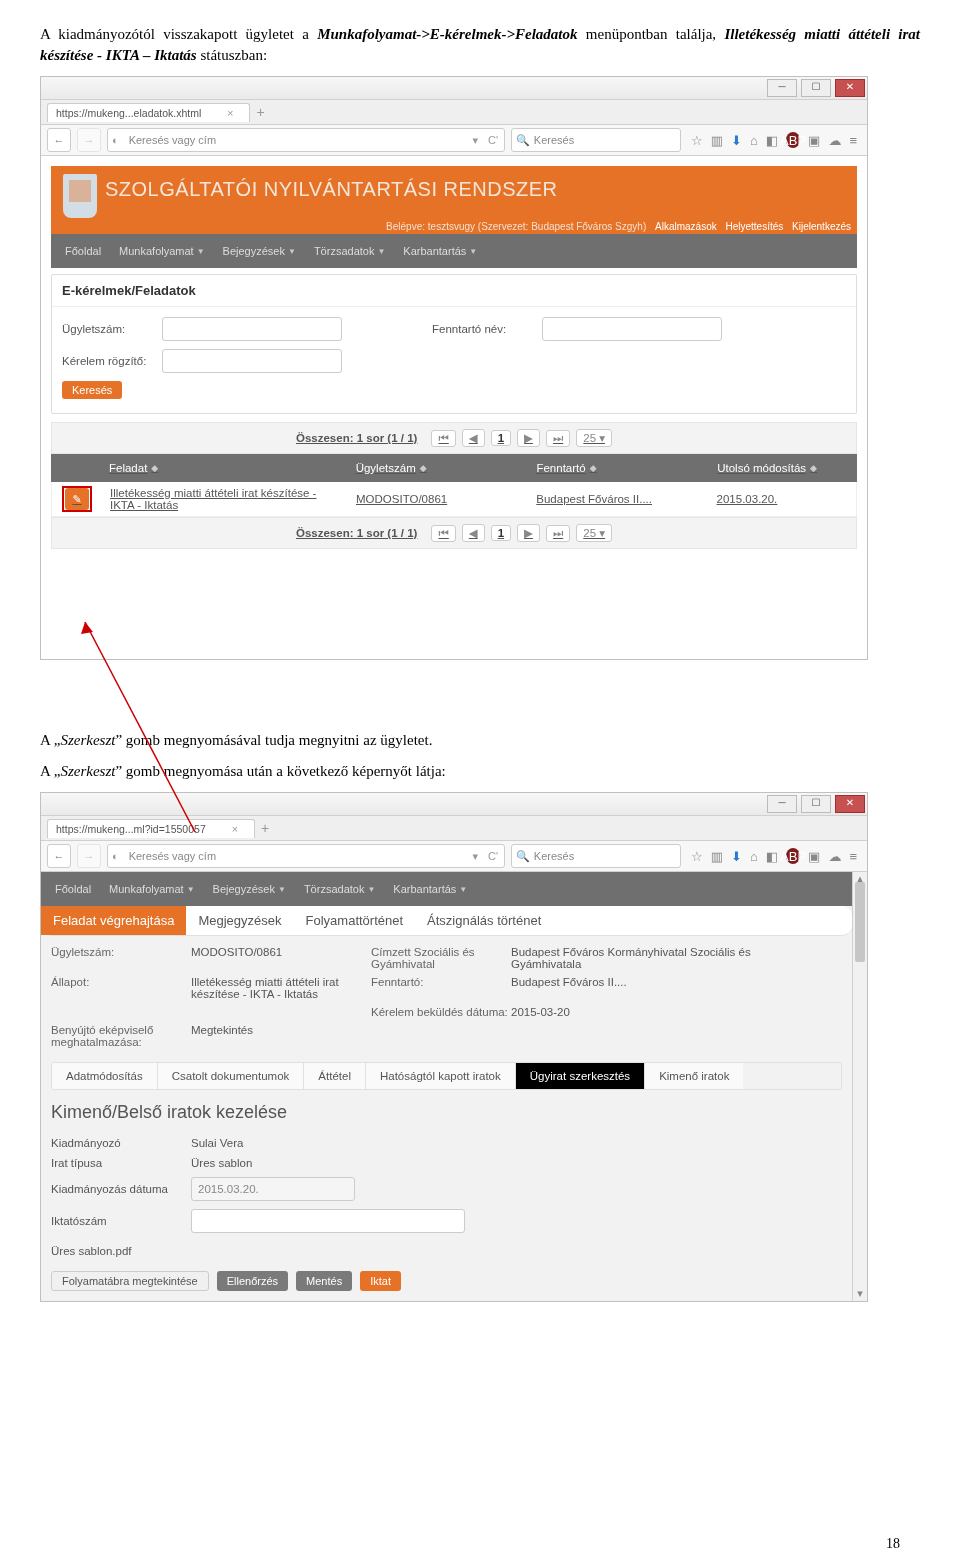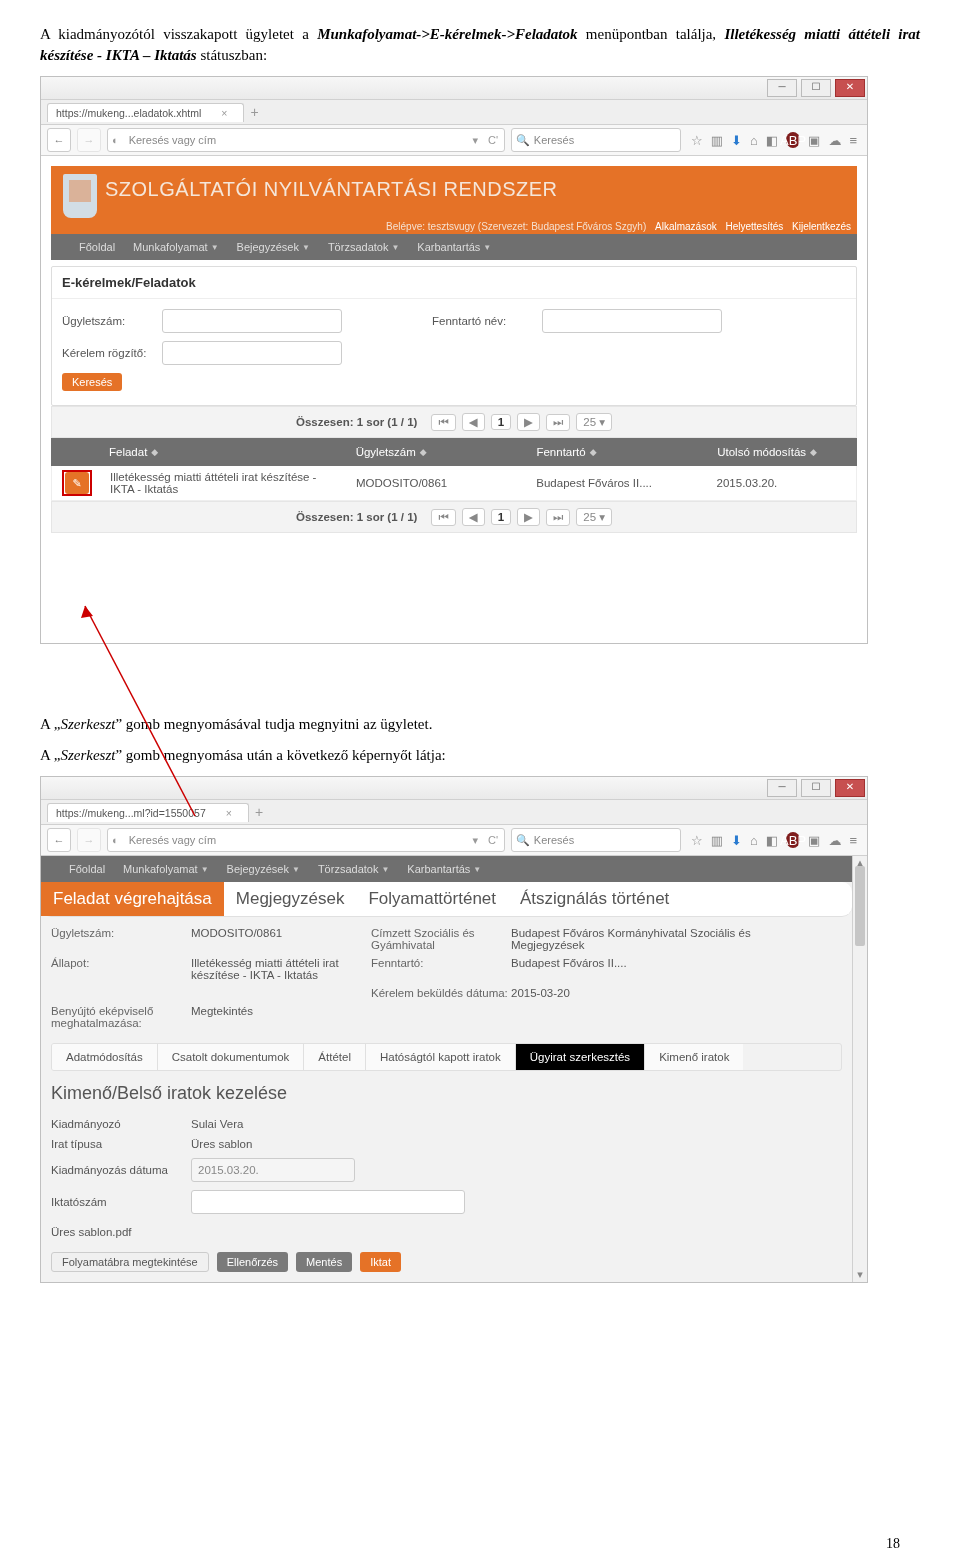--- a/index.html
+++ b/index.html
@@ -67,21 +67,21 @@
   .tab {
     background: #fff;
     border: 1px solid #ccc;
     border-bottom: none;
     border-radius: 3px 3px 0 0;
     padding: 3px 16px 3px 8px;
     font-size: 10.5px;
     color: #555;
     display: flex;
     align-items: center;
-    gap: 12px;
+    gap: 18px;
   }
   .tab-x { color:#999; margin-left:8px; }
   .tab-plus { color:#999; font-size:14px; }
   .navbar {
     display: flex;
     align-items: center;
     height: 30px;
     background: #f7f7f7;
     border-bottom: 1px solid #d0d0d0;
     padding: 0 6px;
@@ -176,25 +176,25 @@
   .app-subbar {
     position: absolute;
     bottom: 2px; right: 6px;
     font-size: 10px;
     color: #f5e0d0;
   }
   .app-subbar .link { color:#fff; margin-left:6px; }
   .app-menu {
     background: #6f6f6f;
     color: #ddd;
-    height: 26px;
+    height: 34px;
     display: flex;
     align-items: center;
     font-size: 11px;
-    padding: 0 20px;
+    padding: 0 6px;
     gap: 2px;
   }
   .app-menu .mi { padding: 4px 8px; display:flex;align-items:center;gap:3px; }
   .app-menu .caret { font-size:8px;color:#c9c9c9; }
 
   .panel {
     background: #fff;
     border: 1px solid #ddd;
     border-radius: 2px;
     margin-top: 6px;
@@ -240,22 +240,24 @@
   }
   .gray-btn {
     background: #7a7a7a;
     color: #fff;
     border: none;
     border-radius: 3px;
     padding: 3px 10px;
     font-size: 11px;
   }
   .table-zone {
+    margin-top: 8px;
     font-size: 11.5px;
     color: #555;
+    text-decoration: underline;
   }
   .pager-row {
     background: #f3f3f3;
     border: 1px solid #e5e5e5;
     display: flex;
     align-items: center;
     justify-content: center;
     gap: 6px;
     height: 30px;
   }
@@ -324,21 +326,21 @@
     left: 35px;
     width: 150px;
     height: 230px;
   }
 
   
   .tabs2 {
     display: flex;
     background: #fff;
     border-bottom: 1px solid #e0e0e0;
-    font-size: 17px;
+    font-size: 13px;
     color: #555;
     border-radius: 10px;
   }
   .tabs2 .t {
     padding: 7px 12px;
   }
   .tabs2 .t.active {
     background: #e57227; color:#fff;
   }
   .details-grid {
@@ -660,21 +662,21 @@
             <div class="t active">Feladat végrehajtása</div>
             <div class="t">Megjegyzések</div>
             <div class="t">Folyamattörténet</div>
             <div class="t">Átszignálás történet</div>
           </div>
 
           <div class="details-grid">
             <div class="lbl">Ügyletszám:</div>
             <div>MODOSITO/0861</div>
             <div class="lbl">Címzett Szociális és Gyámhivatal</div>
-            <div>Budapest Főváros Kormányhivatal Szociális és Megjegyzések</div>
+            <div>Budapest Főváros Kormányhivatal Szociális és Gyámhivatala</div>
 
             <div class="lbl">Állapot:</div>
             <div>Illetékesség miatti áttételi irat készítése - IKTA - Iktatás</div>
             <div class="lbl">Fenntartó:</div>
             <div>Budapest Főváros II....</div>
 
             <div></div>
               <div></div>
             <div class="lbl">Kérelem beküldés dátuma:</div>
             <div>2015-03-20</div>

